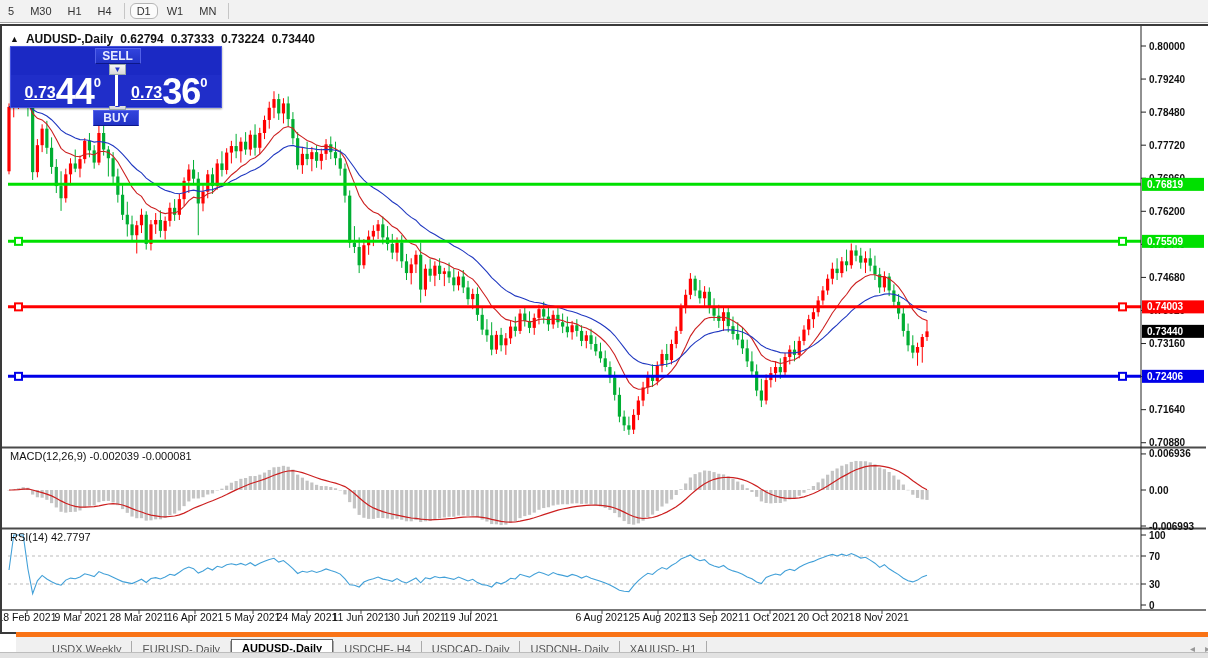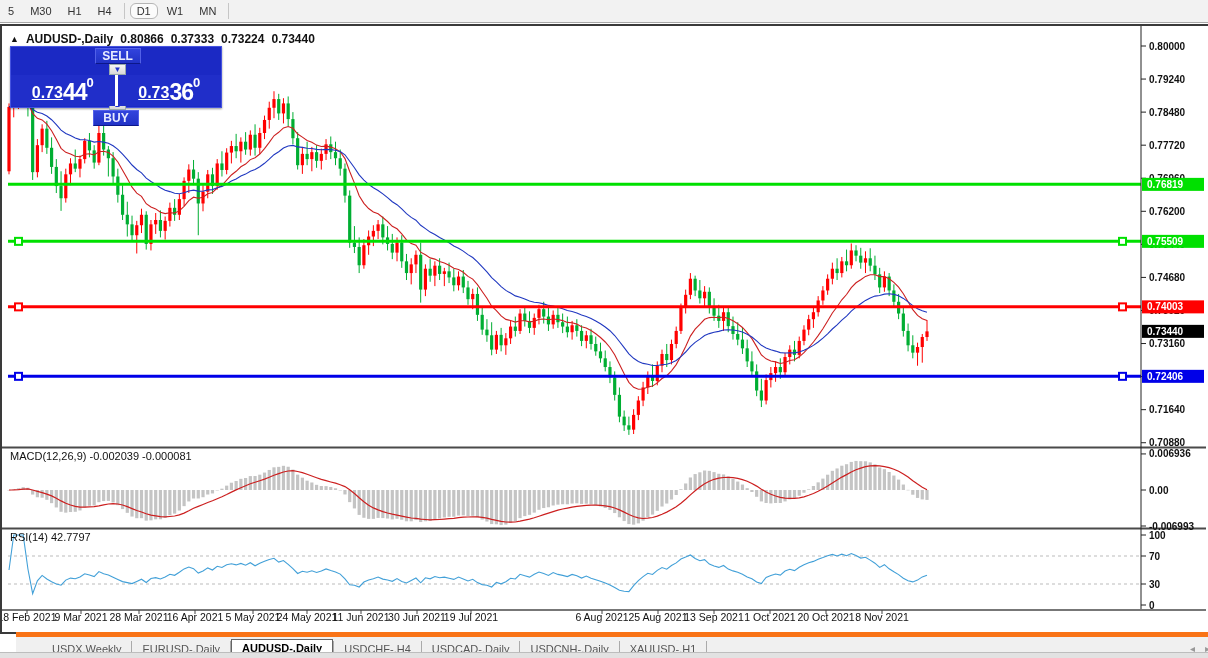--- a/index.html
+++ b/index.html
@@ -30,21 +30,21 @@
   .tp-buy{width:44px;}
   .tp-spin{width:15px;height:20px;background:linear-gradient(#f6f6f6,#d8d8d8);border:1px solid #9aa;
            display:flex;align-items:center;justify-content:center;font-size:8px;color:#2233cc;cursor:pointer;margin-left:3px;}
   .tp-vol{width:68px;height:18px;background:#fef9c3;border:1px solid #8899c0;font-size:13px;color:#000;
           text-align:right;padding:6px 4px 1px 0;margin-left:11px;}
   .tp-prices{display:flex;height:31px;margin-top:2px;}
   .tp-pbox{flex:1;background:#202ec9;color:#ffffff;display:flex;align-items:flex-end;justify-content:center;
            padding-bottom:1px;cursor:pointer;}
   .tp-gap{width:3px;background:#ffffff;}
   .p-small{font-size:16px;font-weight:bold;margin-bottom:3px;text-decoration:underline;}
-  .p-big{font-size:23px;font-weight:bold;line-height:26px;letter-spacing:-1px;}
+  .p-big{font-size:36px;font-weight:bold;line-height:26px;letter-spacing:-1px;}
   .p-sup{font-size:13px;font-weight:bold;align-self:flex-start;margin-top:0px;}
   
   .tabbar{position:absolute;left:16px;top:632px;width:1208px;height:20px;background:#f0f0f0;
           border-top:5px solid #f97316;display:flex;align-items:flex-end;z-index:30;}
   .tab-lead{width:26px;}
   .tab{font-size:11px;color:#555;padding:3px 10px 2px 10px;white-space:nowrap;cursor:pointer;}
   .tab.active{background:#ffffff;border:1px solid #666;border-bottom:1px solid #fff;color:#000;
               font-weight:bold;padding:2px 10px;}
   .tab-sep{width:1px;height:13px;background:#aaa;margin-bottom:3px;}
   .tab-scroll{position:absolute;right:4px;bottom:3px;font-size:10px;color:#999;letter-spacing:10px;cursor:pointer;}
@@ -755,21 +755,21 @@
         <text x="768" y="595" font-size="10.5" fill="#111" font-family="&quot;Liberation Sans&quot;,sans-serif" text-anchor="middle">1 Oct 2021</text>
         <line x1="824" y1="584" x2="824" y2="588" stroke="#444" stroke-width="1"></line>
         <text x="824" y="595" font-size="10.5" fill="#111" font-family="&quot;Liberation Sans&quot;,sans-serif" text-anchor="middle">20 Oct 2021</text>
         <line x1="880" y1="584" x2="880" y2="588" stroke="#444" stroke-width="1"></line>
         <text x="880" y="595" font-size="10.5" fill="#111" font-family="&quot;Liberation Sans&quot;,sans-serif" text-anchor="middle">8 Nov 2021</text>
       </svg>
 
     <div class="quote-row">
       <span class="collapse-tri">▲</span>
       <span>AUDUSD-,Daily</span>
-      <span>0.80866</span>
+      <span>0.62794</span>
       <span>0.37333</span>
       <span>0.73224</span>
       <span>0.73440</span>
     </div>
 
     <div class="trade-panel">
       <div class="tp-row1">
         <div class="tp-btn tp-sell">SELL</div>
         <div class="tp-spin">
           <span>▼</span>

